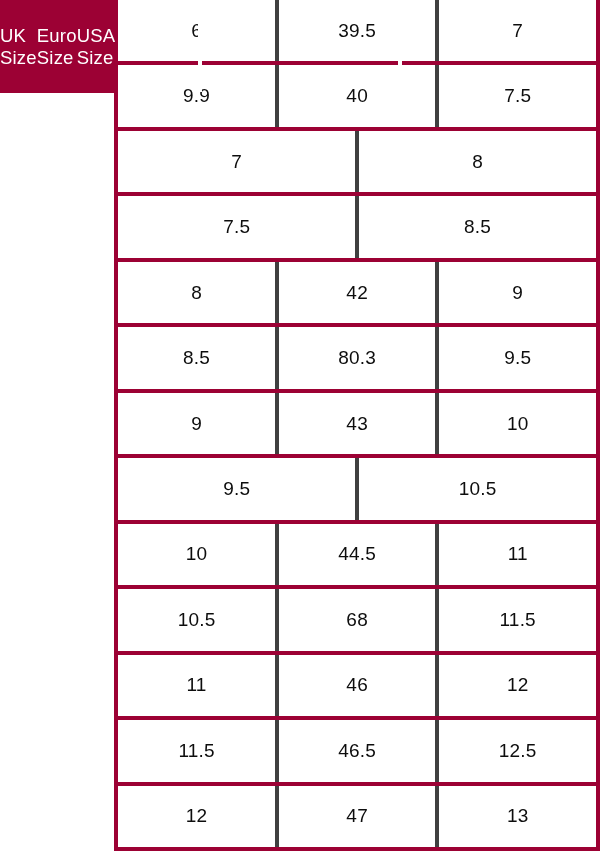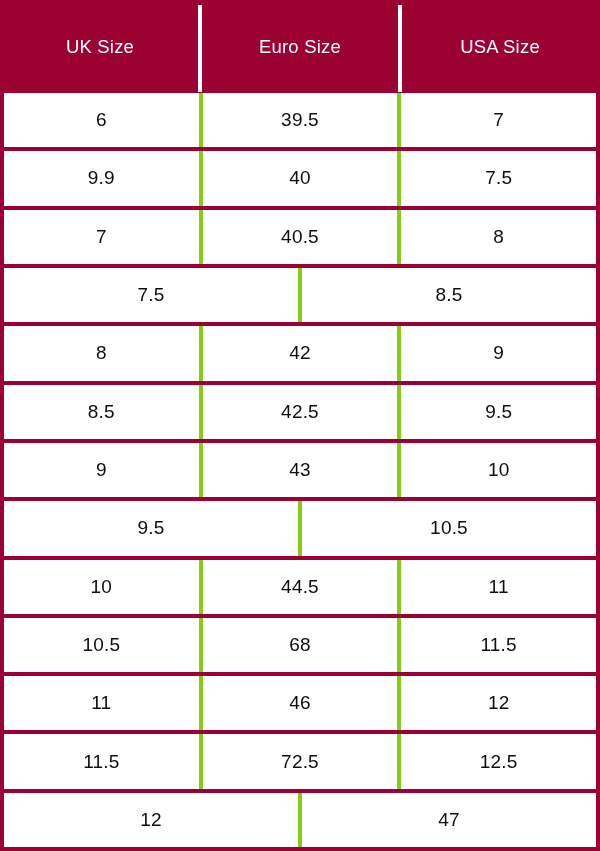--- a/index.html
+++ b/index.html
@@ -12,21 +12,21 @@
     height: 851px;
     font-family: "Liberation Sans", sans-serif;
     -webkit-font-smoothing: antialiased;
   }
 
   #size-chart {
     width: 600px;
     height: 851px;
     box-sizing: border-box;
     display: flex;
-    flex-direction: column;
+    flex-direction: row;
     background: #ffffff;
   }
 
   
   .chart-header {
     position: relative;
     height: 93px;
     flex: 0 0 93px;
     background: #9c0134;
     display: flex;
@@ -77,21 +77,21 @@
   .body-cell {
     flex: 1 1 0;
     display: flex;
     align-items: center;
     justify-content: center;
     box-sizing: border-box;
     background: #ffffff;
     color: #0d0d0d;
     font-size: 19px;
     letter-spacing: 0.2px;
-    border-left: 4px solid #84cc16;
+    border-left: 4px solid #404040;
     min-width: 0;
   }
   .body-cell:first-child {
     border-left: none;
   }
 </style>
 </head>
 <body>
 
 <div id="size-chart">
@@ -119,38 +119,37 @@
     </div>
 
     <div class="chart-row">
       <div class="body-cell">9.9</div>
       <div class="body-cell">40</div>
       <div class="body-cell">7.5</div>
     </div>
 
     <div class="chart-row">
       <div class="body-cell">7</div>
-      <div class="body-cell">40.5</div>
       <div class="body-cell">8</div>
     </div>
 
     <div class="chart-row">
       <div class="body-cell">7.5</div>
       <div class="body-cell">8.5</div>
     </div>
 
     <div class="chart-row">
       <div class="body-cell">8</div>
       <div class="body-cell">42</div>
       <div class="body-cell">9</div>
     </div>
 
     <div class="chart-row">
       <div class="body-cell">8.5</div>
-      <div class="body-cell">42.5</div>
+      <div class="body-cell">80.3</div>
       <div class="body-cell">9.5</div>
     </div>
 
     <div class="chart-row">
       <div class="body-cell">9</div>
       <div class="body-cell">43</div>
       <div class="body-cell">10</div>
     </div>
 
     <div class="chart-row">
@@ -171,23 +170,24 @@
     </div>
 
     <div class="chart-row">
       <div class="body-cell">11</div>
       <div class="body-cell">46</div>
       <div class="body-cell">12</div>
     </div>
 
     <div class="chart-row">
       <div class="body-cell">11.5</div>
-      <div class="body-cell">72.5</div>
+      <div class="body-cell">46.5</div>
       <div class="body-cell">12.5</div>
     </div>
 
     <div class="chart-row">
       <div class="body-cell">12</div>
       <div class="body-cell">47</div>
+      <div class="body-cell">13</div>
     </div>
 
   </div>
 </div>
 
 </body></html>

